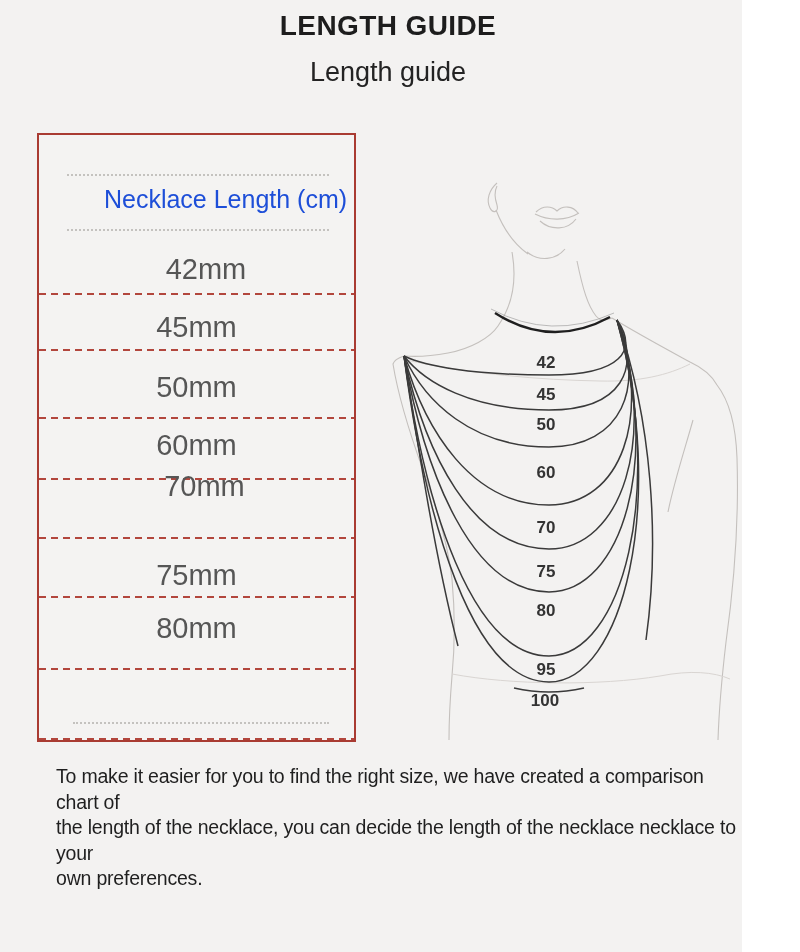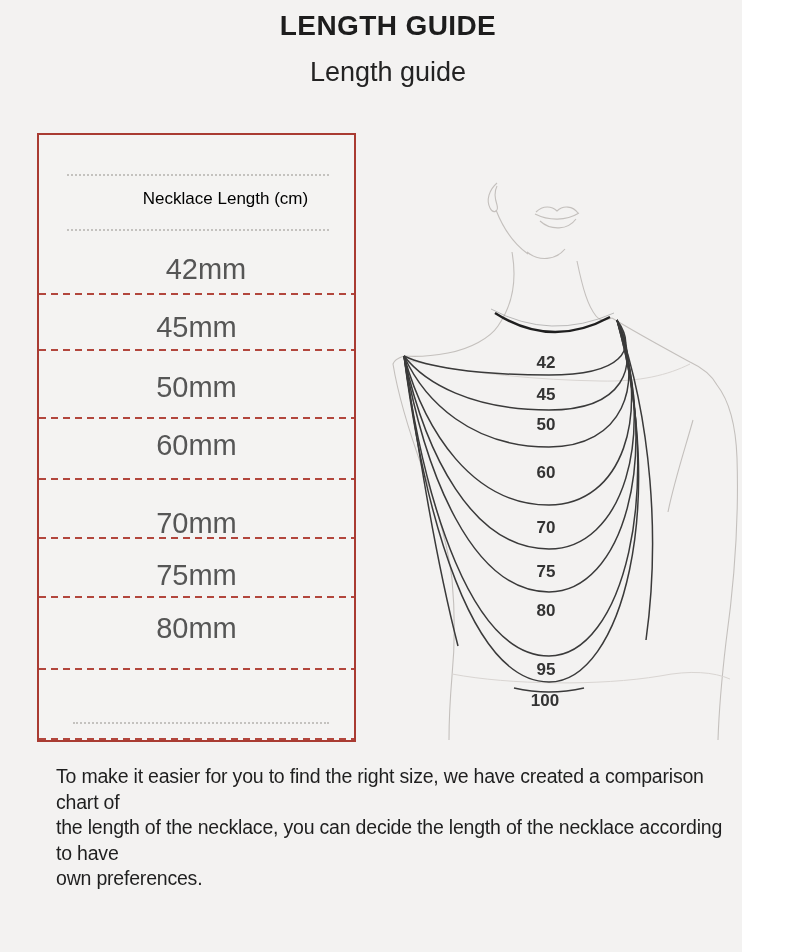--- a/index.html
+++ b/index.html
@@ -16,21 +16,21 @@
   .title-sub{margin-top:15px;font-size:27px;font-weight:500;color:#232323;}
   
   .size-table{
     position:absolute;left:37px;top:133px;width:319px;height:609px;
     border:2px solid #a93b32;box-sizing:border-box;background:#f4f3f2;
   }
   .cell{
     position:absolute;left:0;width:100%;height:34px;line-height:34px;
     text-align:center;color:#565656;font-size:29px;box-sizing:border-box;
   }
-  .cell.header{font-size:17px;color:#000000;padding-left:58px;}
+  .cell.header{font-size:25px;color:#1d4ed8;padding-left:58px;}
   .sep-red{
     position:absolute;left:0;width:100%;height:2px;
     background-image:repeating-linear-gradient(90deg,#b2463d 0 7px,transparent 7px 12px);
   }
   .sep-gray{
     position:absolute;height:0;border-top:2px dotted #b9b6b3;opacity:.8;
   }
   
   .desc{position:absolute;left:56px;top:764px;color:#1f1f1f;}
   .desc div{font-size:19.5px;line-height:25.5px;letter-spacing:-.2px;}
@@ -66,21 +66,21 @@
     <div class="sep-red" style="top:402px;"></div>
     <div class="sep-red" style="top:461px;"></div>
     <div class="sep-red" style="top:533px;"></div>
     <div class="sep-red" style="top:603px;"></div>
 
     <div class="cell header" style="top:47px;">Necklace Length (cm)</div>
     <div class="cell" style="top:117px;padding-left:19px;">42mm</div>
     <div class="cell" style="top:175px;">45mm</div>
     <div class="cell" style="top:235px;">50mm</div>
     <div class="cell" style="top:293px;">60mm</div>
-    <div class="cell" style="top:371px;">70mm</div>
+    <div class="cell" style="top:334px;margin-left:8px;">70mm</div>
     <div class="cell" style="top:423px;">75mm</div>
     <div class="cell" style="top:476px;">80mm</div>
   </div>
 
   <div class="diagram">
     <svg width="420" height="644" viewBox="370 118 420 644">
 
       <g>
 
         <path class="sketch" d="M 497 183 C 489 190 486 200 490 208 C 493 214 499 212 497 205 C 495 199 494 192 497 186"></path>
@@ -130,17 +130,17 @@
         <text class="neck-label" x="546" y="577">75</text>
         <text class="neck-label" x="546" y="616">80</text>
         <text class="neck-label" x="546" y="675">95</text>
         <text class="neck-label" x="545" y="706">100</text>
       </g>
     </svg>
   </div>
 
   <div class="desc">
     <div>To make it easier for you to find the right size, we have created a comparison chart of</div>
-    <div>the length of the necklace, you can decide the length of the necklace according to have</div>
+    <div>the length of the necklace, you can decide the length of the necklace necklace to your</div>
     <div>own preferences.</div>
   </div>
 
 </div>
 
 </body></html>

